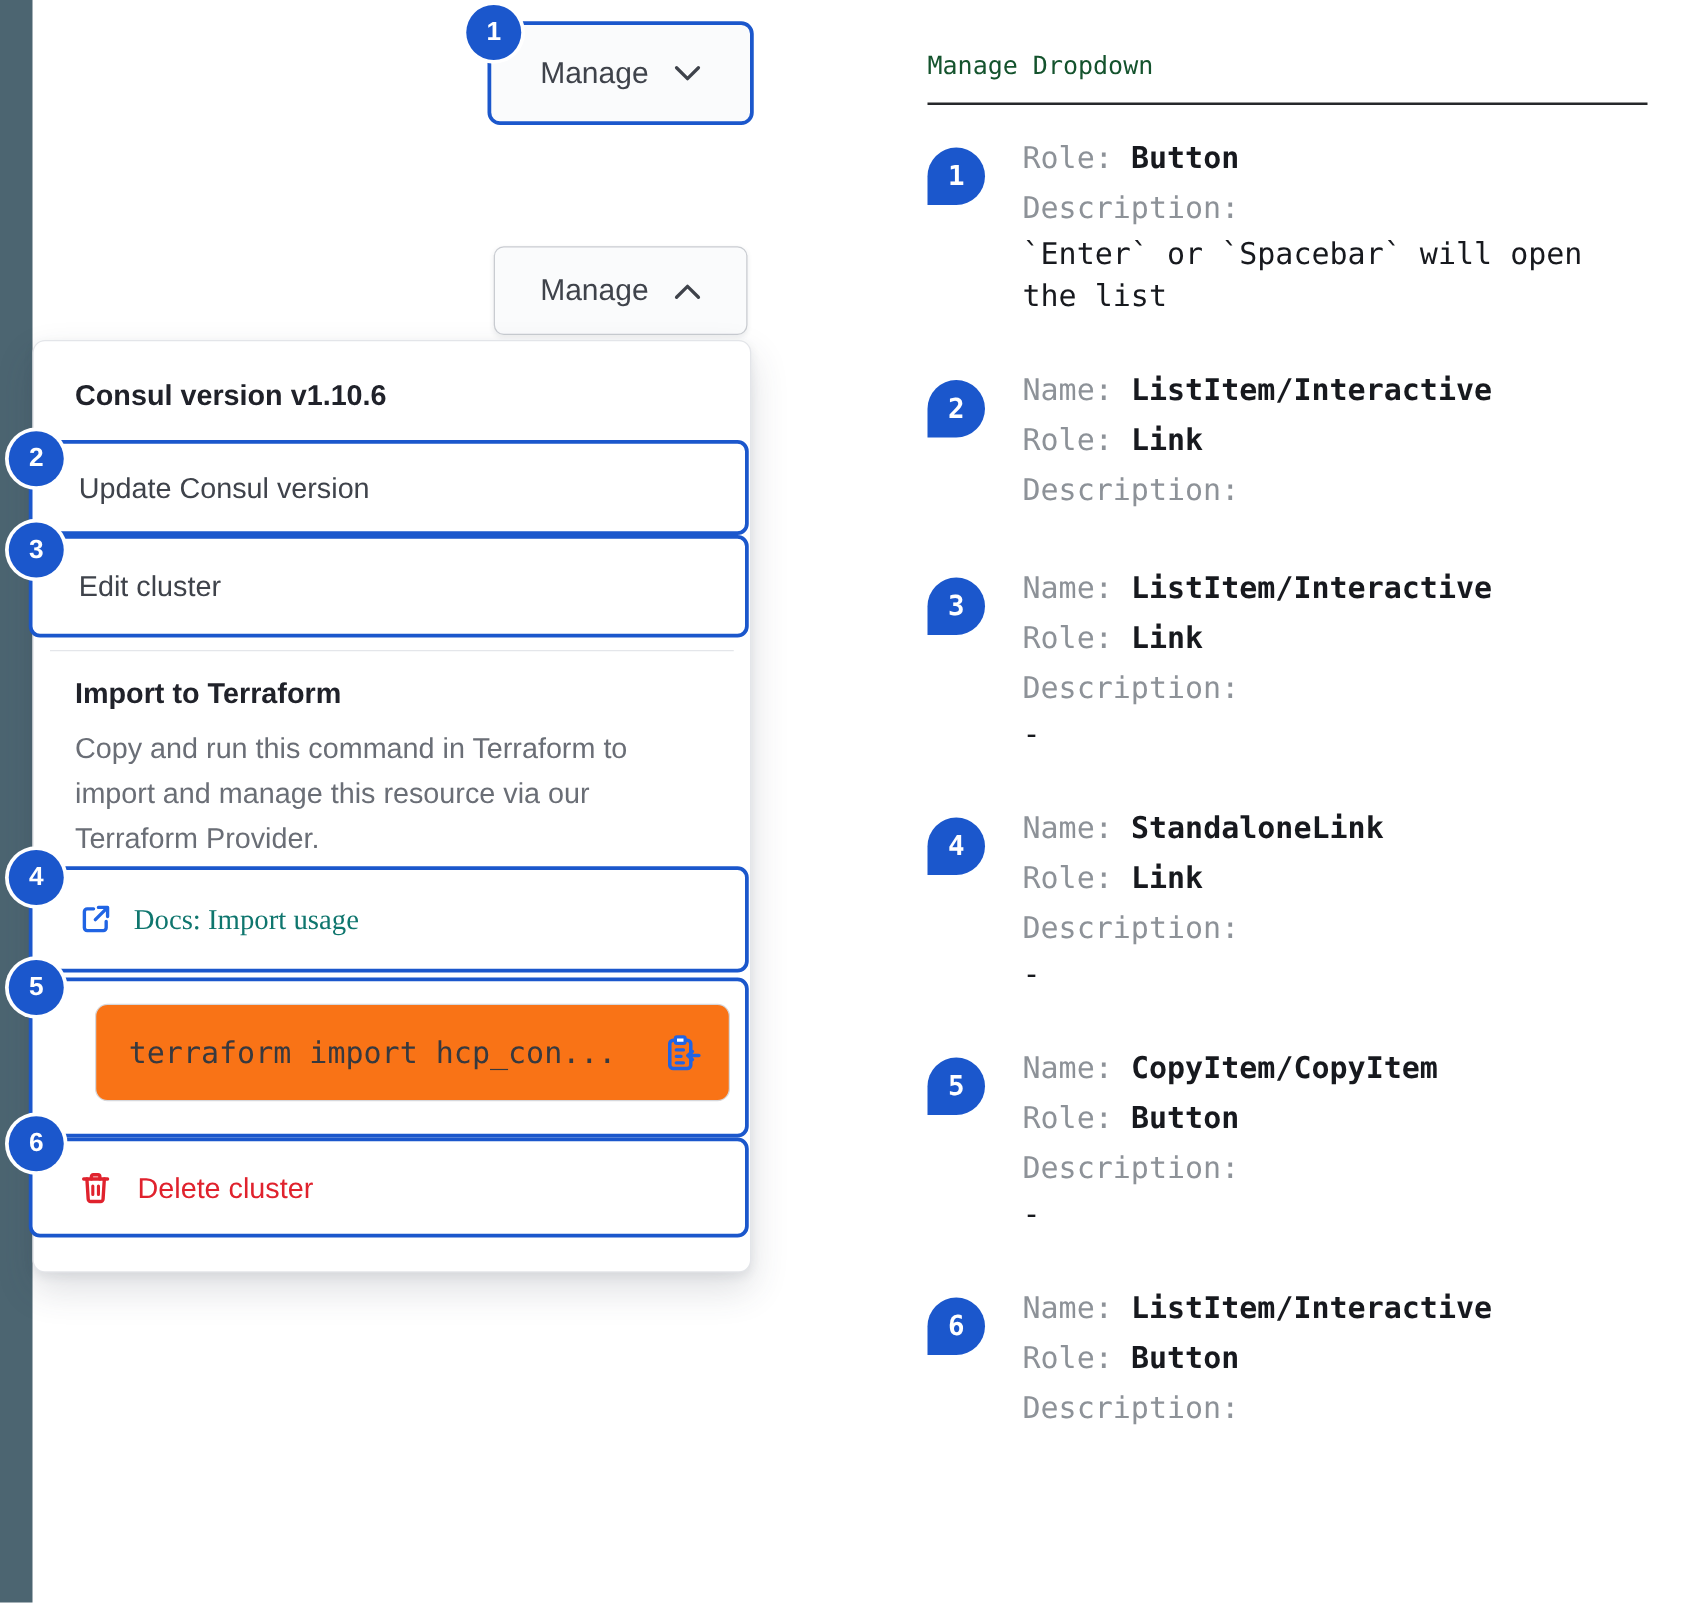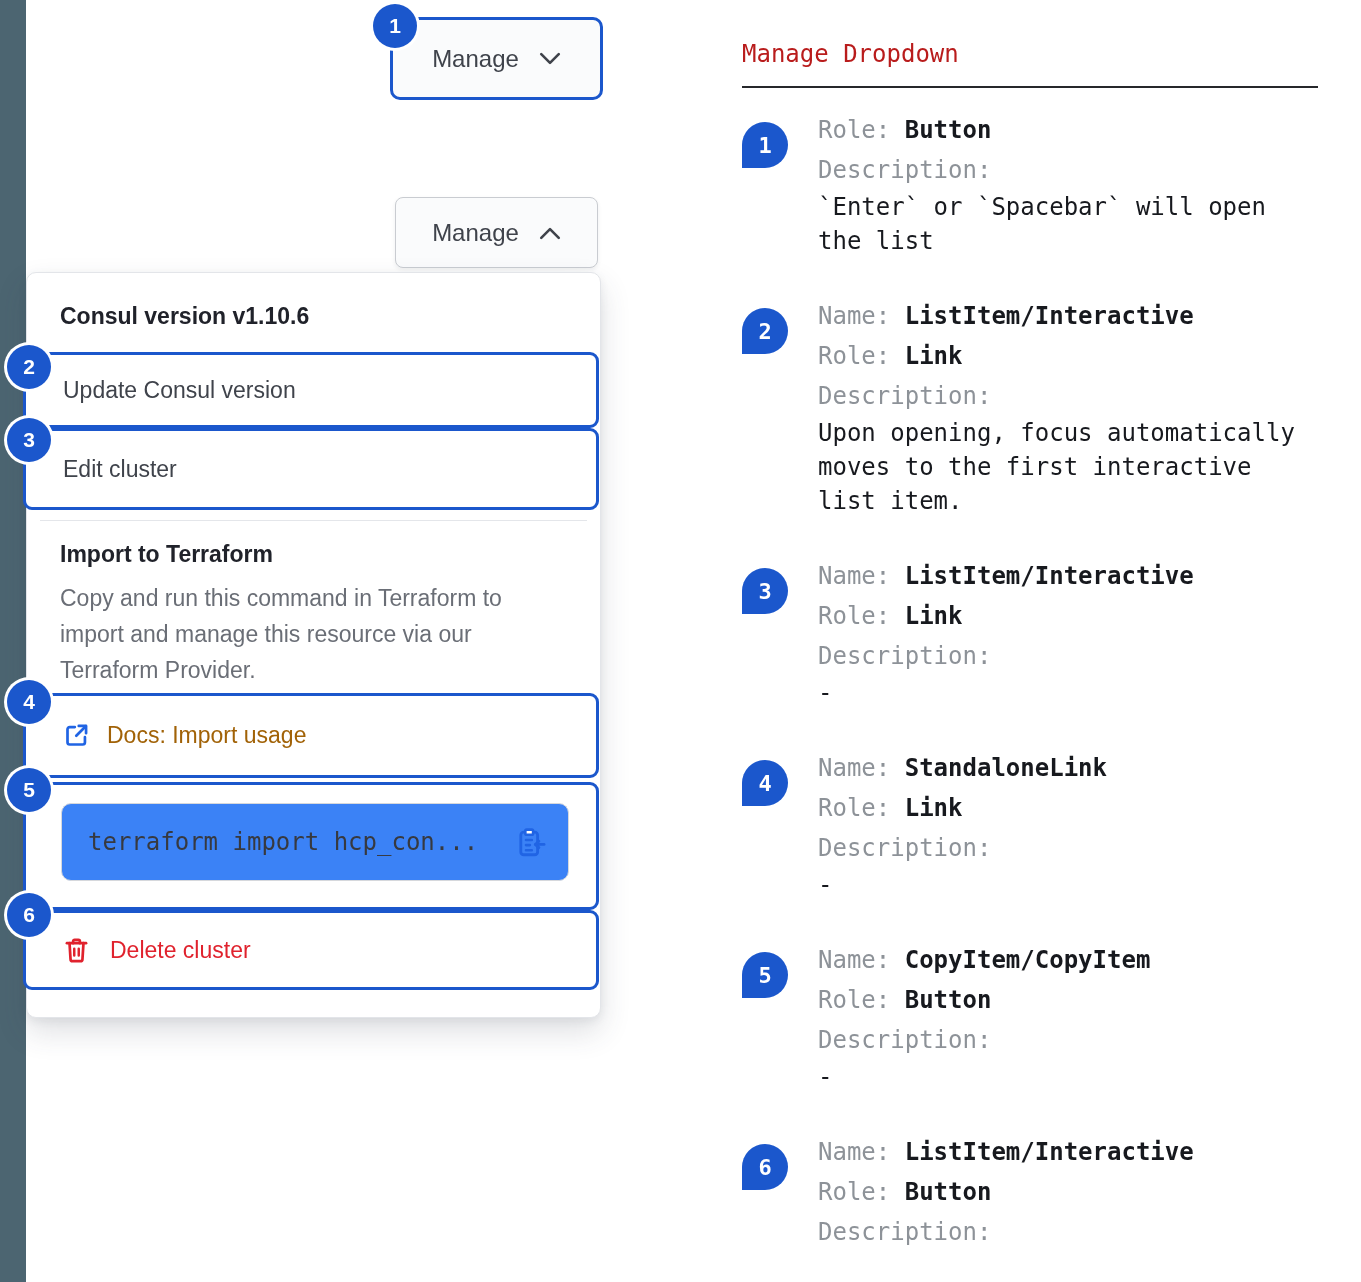--- a/index.html
+++ b/index.html
@@ -37,44 +37,44 @@
                background:#ffffff; display:flex; align-items:center; z-index:20; }
   .focus-box .item-label { padding-left:37px; font-size:23px; color:#3f434b; }
   .box-2 { top:352px; height:76px;text-align:right; }
   .box-3 { top:428px; height:82px;text-align:right; }
   .menu-divider { left:40px; top:520px; width:547px; height:0;
                   border-top:1px solid #e4e6ea; }
   .import-heading { left:60px; top:541px; font-size:23px; font-weight:700; color:#20222a; }
   .import-desc { left:60px; top:580px; width:478px; font-size:23px; line-height:36px;
                  color:#6a6e76; }
   .box-4 { top:693px; height:85px; gap:17px; padding-left:37px; }
-  .docs-link-label { font-size:23px; font-weight:500; color:#a16207; }
+  .docs-link-label { font-size:23px; font-weight:500; color:#0f766e;font-family:Liberation Serif, serif; }
   .box-5 { top:782px; height:128px; }
-  .code-field { position:absolute; left:35px; top:18px; width:508px; height:78px;
-    border:1.5px solid #d6d8dc; border-radius:10px; background:#3b82f6;
+  .code-field { position:absolute; left:50px; top:18px; width:508px; height:78px;
+    border:1.5px solid #d6d8dc; border-radius:10px; background:#f97316;
     display:flex; align-items:center; justify-content:space-between;
     padding:0 22px 0 26px; }
   .code-text { font-family:"DejaVu Sans Mono", monospace; font-size:24px; color:#37393f; }
   .box-6 { top:910px; height:80px; gap:20px; padding-left:37px; }
   .delete-label { font-size:23px; font-weight:500; color:#e0222d; }
   .icon-24 { width:27px; height:27px; display:block; }
   .icon-30 { width:31px; height:31px; display:block; }
 
   
   .b1 { left:373px; top:4px; z-index:40; }
   .b2 { left:7px;  top:345px; }
   .b3 { left:7px;  top:418px; }
   .b4 { left:7px;  top:680px; }
   .b5 { left:7px;  top:768px; }
   .b6 { left:7px;  top:893px; }
 
   
   .doc-col { left:742px; top:40px; width:590px;
              font-family:"DejaVu Sans Mono", monospace; }
-  .doc-title { font-size:24px; color:#b91c1c; }
+  .doc-title { font-size:20px; color:#14532d; }
   .doc-rule { margin-top:18px; width:576px; border:none; border-top:2px solid #26282b; }
   .entries { margin-top:22px; }
   .entry { display:flex; margin-bottom:38px; }
   .entry-badge-col { width:76px; flex:0 0 76px; padding-top:12px; }
   .entry-text { flex:1; font-size:24px; }
   .kv { line-height:40px; white-space:nowrap; }
   .kv .lbl { color:#8d9298; }
   .kv .val { color:#17191e; font-weight:700; }
   .desc-lbl { line-height:40px; color:#8d9298; }
   .desc-body { line-height:34px; max-width:494px; color:#17191e; }
@@ -168,21 +168,20 @@
     </div>
 
     <div class="entry">
       <div class="entry-badge-col">
           <div class="badge-tag">2</div>
         </div>
       <div class="entry-text">
         <div class="kv"><span class="lbl">Name:</span>&nbsp;<span class="val">ListItem/Interactive</span></div>
         <div class="kv"><span class="lbl">Role:</span>&nbsp;<span class="val">Link</span></div>
         <div class="desc-lbl">Description:</div>
-        <div class="desc-body">Upon opening, focus automatically moves to the first interactive list item.</div>
       </div>
     </div>
 
     <div class="entry">
       <div class="entry-badge-col">
           <div class="badge-tag">3</div>
         </div>
       <div class="entry-text">
         <div class="kv"><span class="lbl">Name:</span>&nbsp;<span class="val">ListItem/Interactive</span></div>
         <div class="kv"><span class="lbl">Role:</span>&nbsp;<span class="val">Link</span></div>

